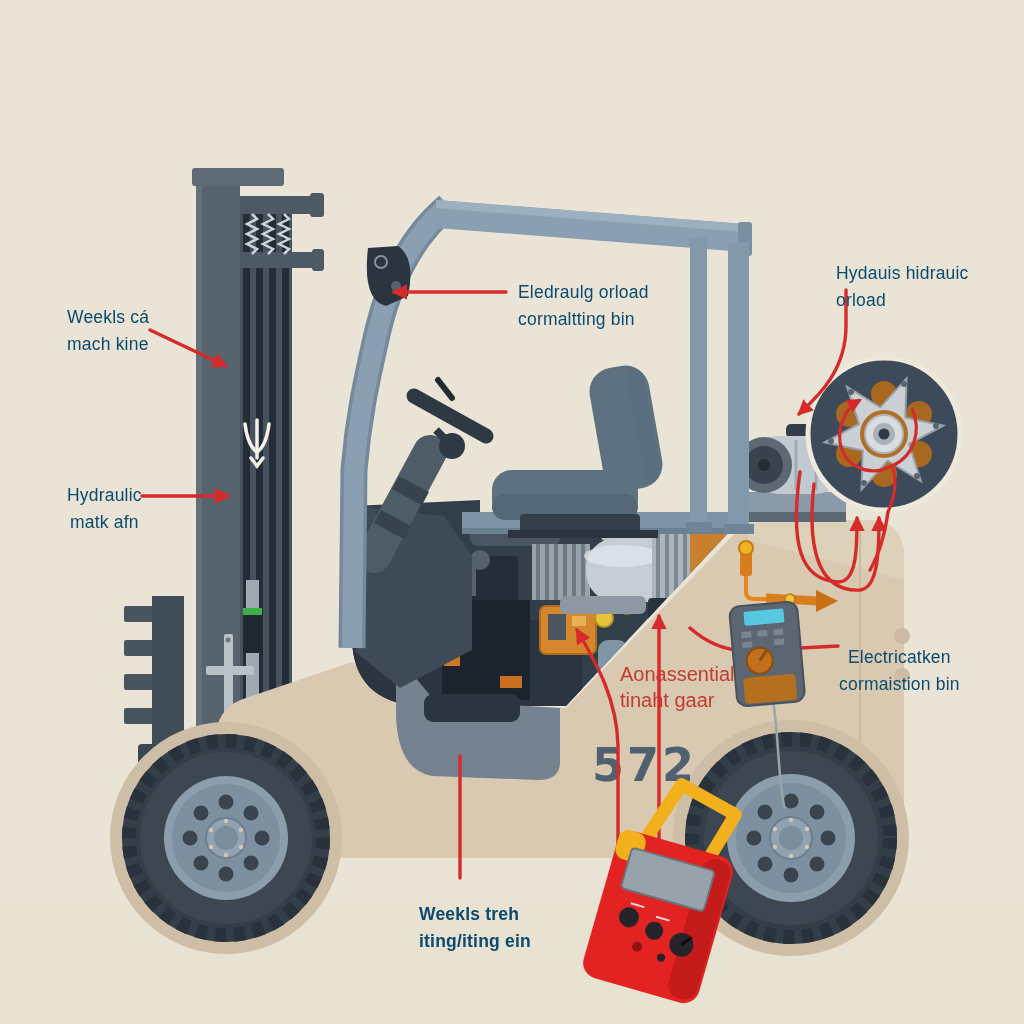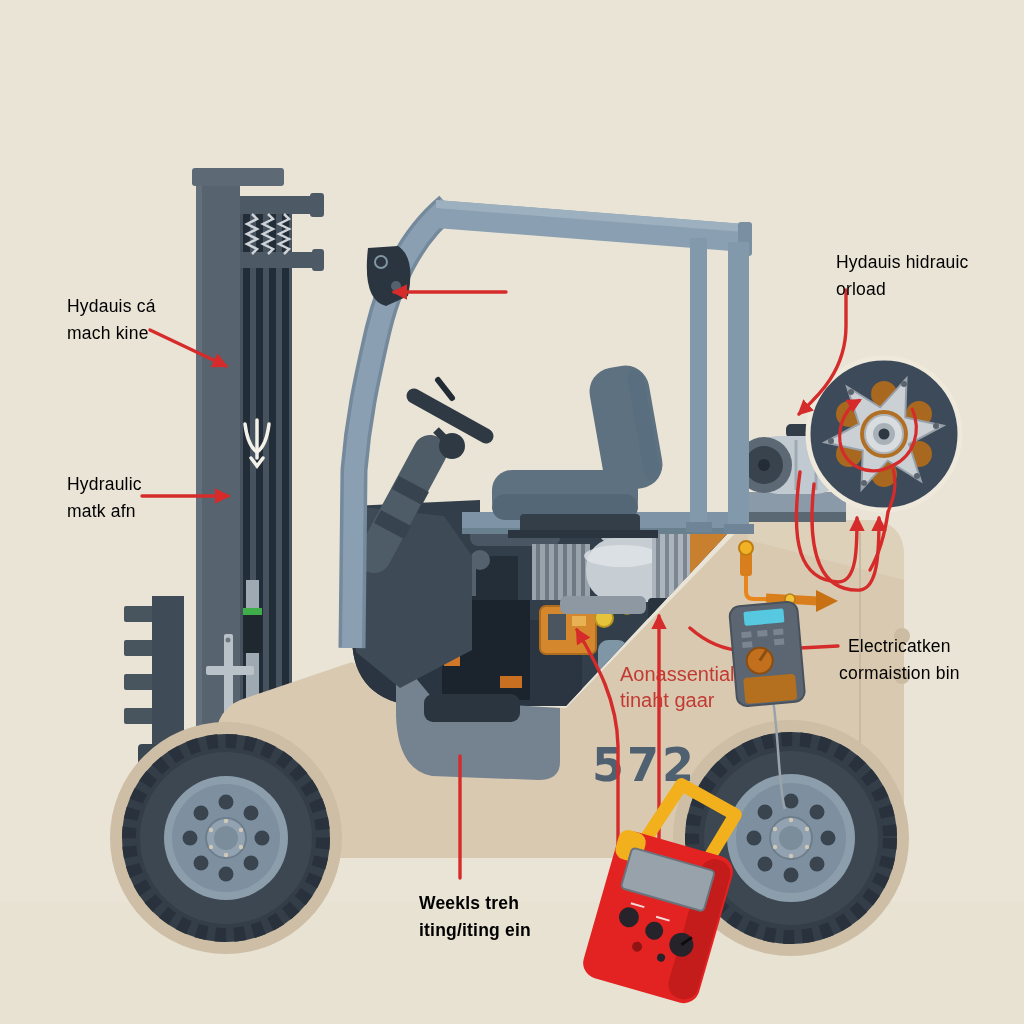--- a/index.html
+++ b/index.html
@@ -1,21 +1,21 @@
 <!DOCTYPE html>
 <html><head>
 <meta charset="utf-8">
 <style>
   html,body{margin:0;padding:0;}
   body{width:1024px;height:1024px;overflow:hidden;background:#eae4d6;
        font-family:"Liberation Sans", sans-serif;}
   .stage{position:relative;width:1024px;height:1024px;}
   .stage svg{position:absolute;left:0;top:0;}
-  .callout{position:absolute;color:#000000;font-size:17.5px;line-height:27px;
-           letter-spacing:.2px;white-space:nowrap;}
+  .callout{position:absolute;color:#0c4a6e;font-size:17.5px;line-height:27px;
+           letter-spacing:.2px;white-space:nowrap;margin-top:11px;}
   .callout span{display:block;}
 </style>
 </head>
 <body>
 
 <div class="stage">
 
 <svg width="1024" height="1024" viewBox="0 0 1024 1024">
   <defs>
     <marker id="ah" viewBox="0 0 10 10" refX="8.5" refY="5" markerWidth="4.6" markerHeight="4.6" orient="auto-start-reverse">
@@ -330,26 +330,30 @@
     <circle cx="-28" cy="26" r="10" fill="#26242a"></circle>
     <circle cx="0" cy="32" r="9" fill="#26242a"></circle>
     <circle cx="30" cy="38" r="12" fill="#26242a"></circle>
     <line x1="30" y1="38" x2="38" y2="28" stroke="#0d0d10" stroke-width="3"></line>
     <circle cx="-12" cy="52" r="5" fill="#911414"></circle>
     <circle cx="14" cy="56" r="4" fill="#26242a"></circle>
   </g>
 </svg>
 
 <div class="callout" style="left:67px;top:293px;">
-  <span>Hydauis cá</span>
+  <span>Weekls cá</span>
   <span>mach kine</span>
 </div>
-<div class="callout" style="left:67px;top:471px;">
+<div class="callout" style="left:67px;top:471px;text-align:center;">
   <span>Hydraulic</span>
   <span>matk afn</span>
+</div>
+<div class="callout" style="left:518px;top:268px;">
+  <span>Eledraulg orload</span>
+  <span>cormaltting bin</span>
 </div>
 <div class="callout" style="left:836px;top:249px;">
   <span>Hydauis hidrauic</span>
   <span>orload</span>
 </div>
 <div class="callout" style="left:839px;top:633px;text-align:center;">
   <span>Electricatken</span>
   <span>cormaistion bin</span>
 </div>
 <div class="callout" style="left:419px;top:890px;font-weight:bold;">

